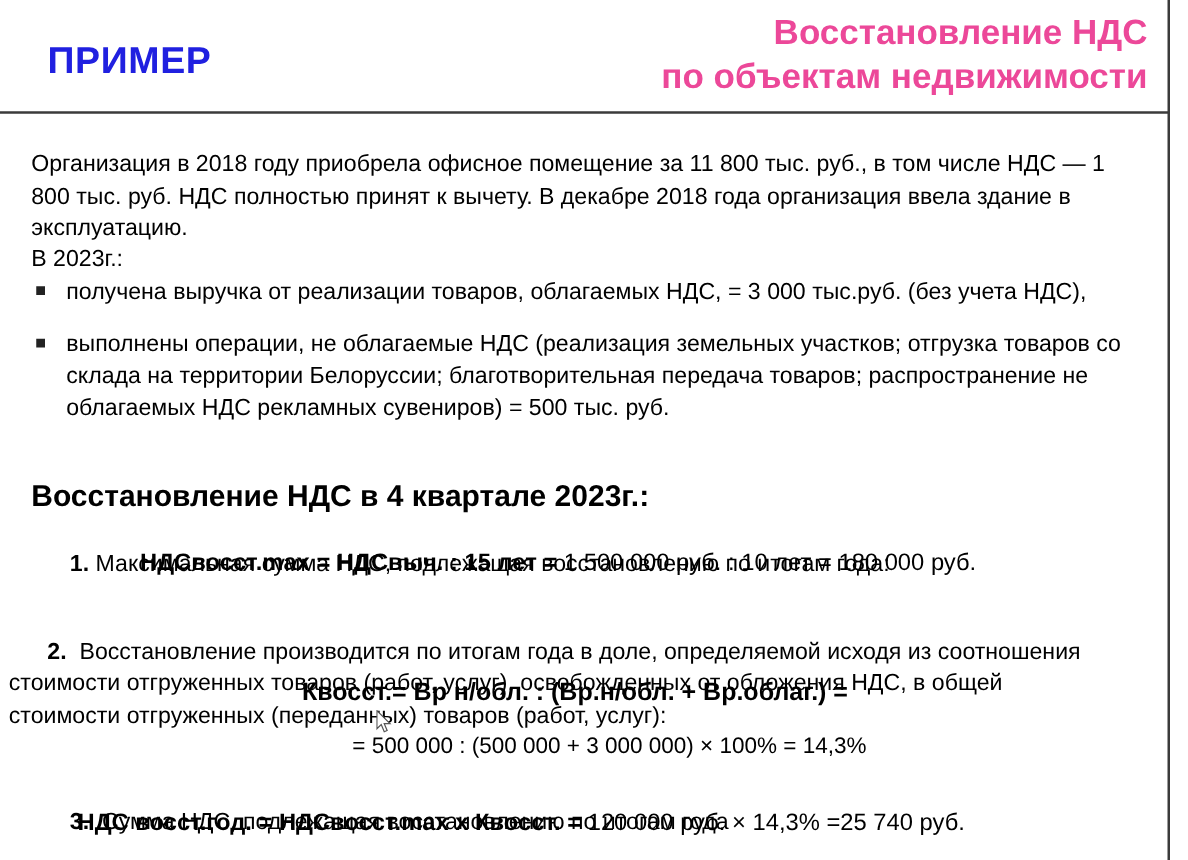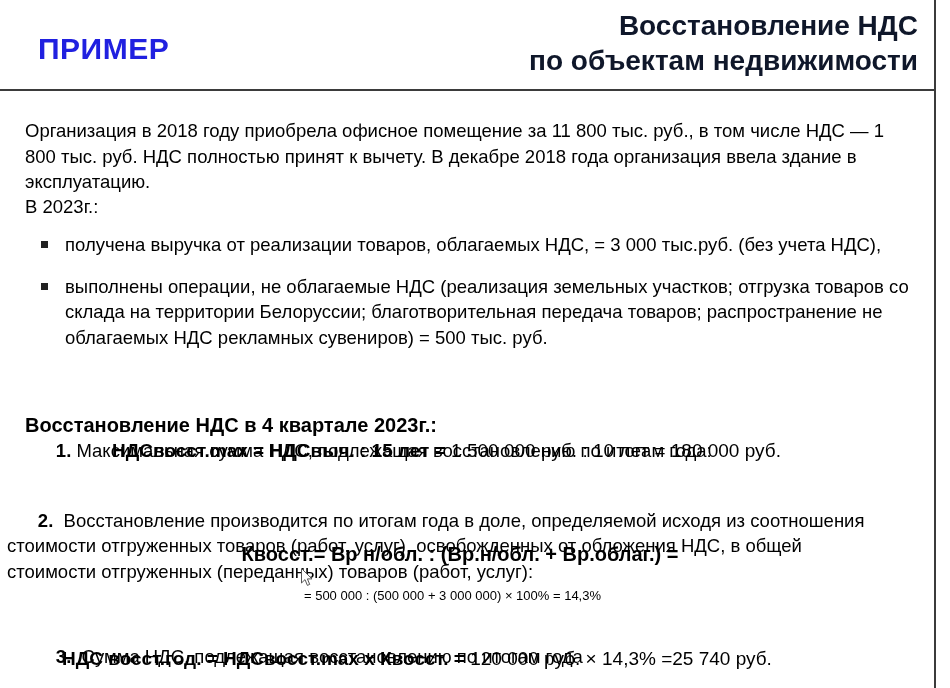--- a/index.html
+++ b/index.html
@@ -49,21 +49,21 @@
   .header-title {
     position: absolute;
     right: 18px;
     top: 8px;
     width: 620px;
     text-align: right;
     font-family: "Liberation Sans", sans-serif;
     font-size: 28px;
     font-weight: bold;
     line-height: 1.26;
-    color: #0f172a;
+    color: #ec4899;
   }
   .header-title .tline { display: block; white-space: nowrap; }
 
   
   .header-rule {
     position: absolute;
     left: 0;
     top: 89px;
     width: 936px;
     height: 0;
@@ -111,21 +111,21 @@
     left: 25px;
     top: 104px;
     width: 880px;
   }
 
   ul.bullets {
     position: absolute;
     left: 25px;
     top: 130px;
     width: 885px;
-    margin: 12px;
+    margin: 0;
     padding: 0;
     list-style: none;
   }
   ul.bullets > li {
     position: relative;
     padding-left: 28px;
     margin: 0 0 16px 0;
     font-size: 18.5px;
     line-height: 25.5px;
   }
@@ -136,25 +136,24 @@
     top: 9px;
     width: 7px;
     height: 7px;
     background: #222222;
   }
 
   .section-heading {
     position: absolute;
     left: 25px;
     top: 295px;
-    font-size: 20px;
+    font-size: 24px;
     font-weight: bold;
     line-height: 25px;
     white-space: nowrap;
-    margin-top: 28px;
   }
 
   .item1 {
     position: absolute;
     left: 25px;
     top: 322px;
     width: 890px;
     font-size: 18.5px;
     line-height: 25px;
   }
@@ -185,23 +184,24 @@
     font-size: 20px;
     line-height: 26px;
     white-space: nowrap;
   }
   .formula2b {
     position: absolute;
     left: 0;
     top: 493px;
     width: 905px;
     text-align: center;
-    font-size: 13px;
-    line-height: 26px;
-    white-space: nowrap;
+    font-size: 18px;
+    line-height: 26px;
+    white-space: nowrap;
+    padding-left: 35px;
   }
 
   .item3 {
     position: absolute;
     left: 25px;
     top: 528px;
     width: 890px;
     font-size: 18.5px;
     line-height: 25px;
   }

